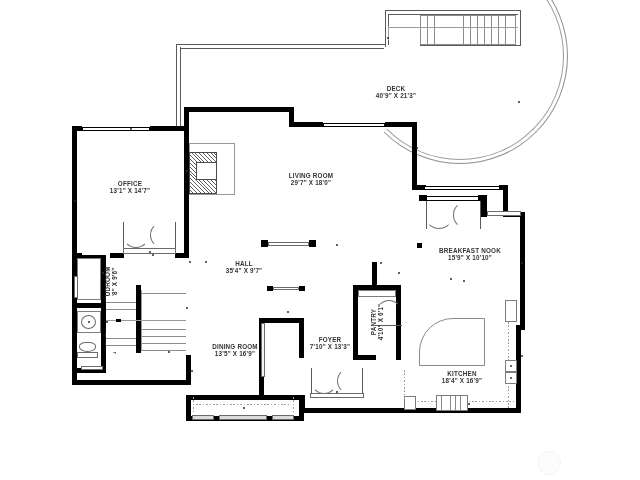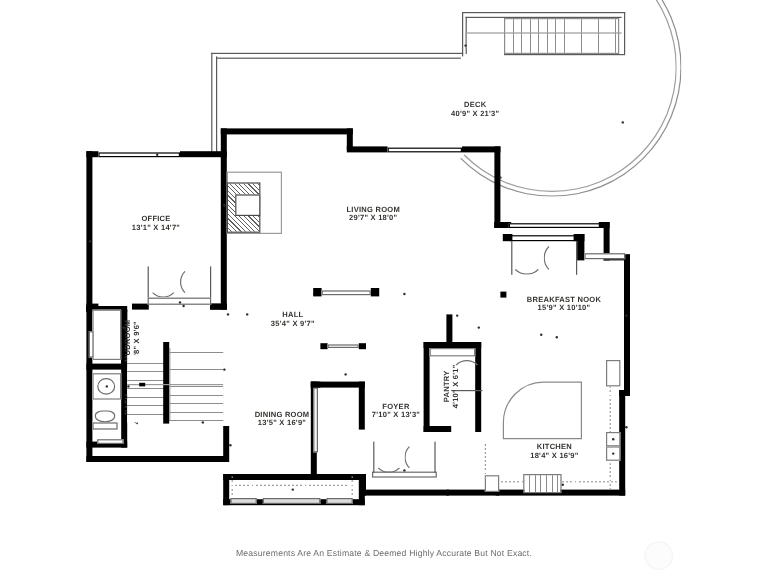--- a/index.html
+++ b/index.html
@@ -333,17 +333,16 @@
   </div>
 
   <div>
     <div class="dot" style="left:189px;top:261px;"></div>
     <div class="dot" style="left:205px;top:261px;"></div>
     <div class="dot" style="left:416px;top:147px;"></div>
     <div class="dot" style="left:521px;top:355px;"></div>
     <div class="dot" style="left:191px;top:370px;"></div>
   </div>
 
-  <div class="footer" style="top:456px;">Measurements Are An Estimate &amp; Deemed Highly Accurate But Not Exact.</div>
 
   <div class="watermark" style="left:537px;top:451px;width:22px;height:22px;"></div>
 
 </div>
 
 </body></html>

